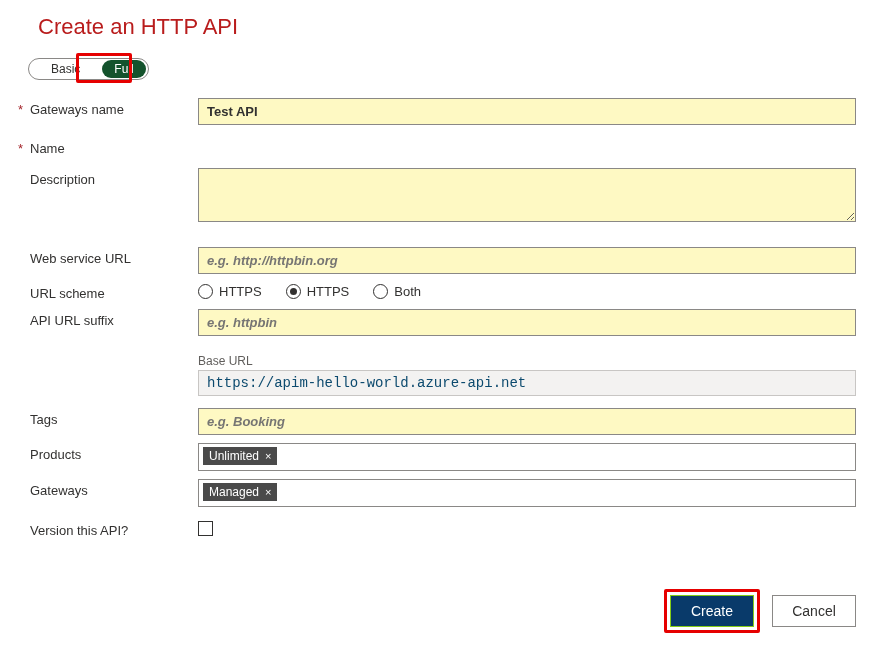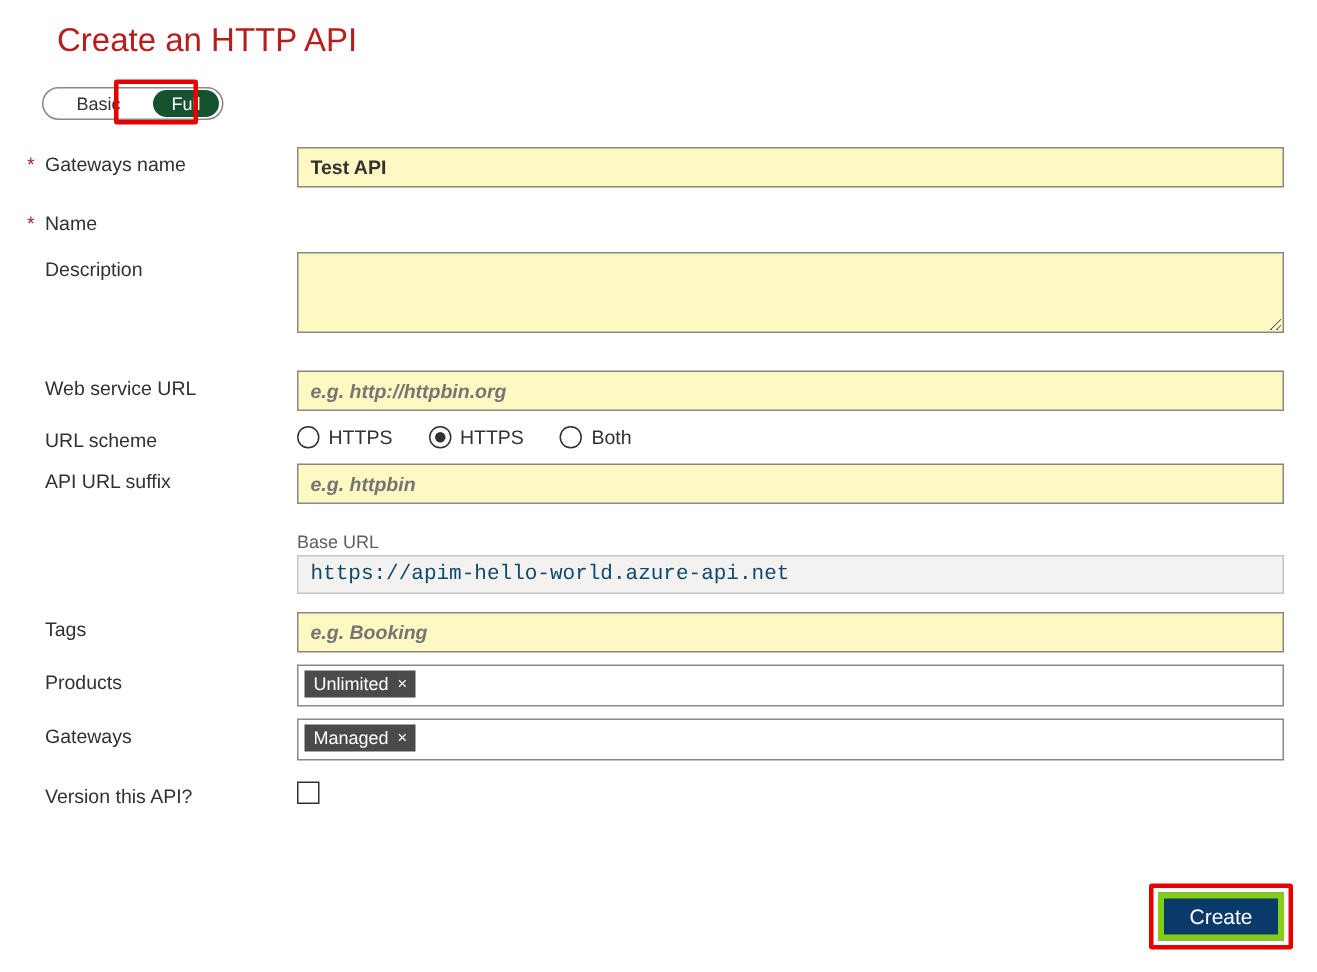--- a/index.html
+++ b/index.html
@@ -156,21 +156,21 @@
     align-items: center;
     justify-content: center;
     font-size: 14px;
     cursor: pointer;
     border: 1px solid #8a8886;
     background: #fff;
   }
   .btn-primary {
     background: #093a6a;
     color: #fff;
-    border: 4px solid #84cc16;
+    border: 1px solid #84cc16;
   }
   .highlight-create {
     position: absolute;
     border: 3px solid #e60000;
     border-radius: 2px;
     pointer-events: none;
   }
 </style>
 </head>
 <body>
@@ -328,16 +328,17 @@
   <div class="input-col">
     <span class="checkbox"></span>
   </div>
 </div>
 
 <div class="footer">
   <div style="position:relative; display:inline-block;">
     <div class="btn btn-primary">Create</div>
     <div class="highlight-create" style="left:-6px; top:-6px; right:-6px; bottom:-6px;"></div>
   </div>
+  <div class="btn">Cancel</div>
 </div>
 
 
 
 
 </body></html>

